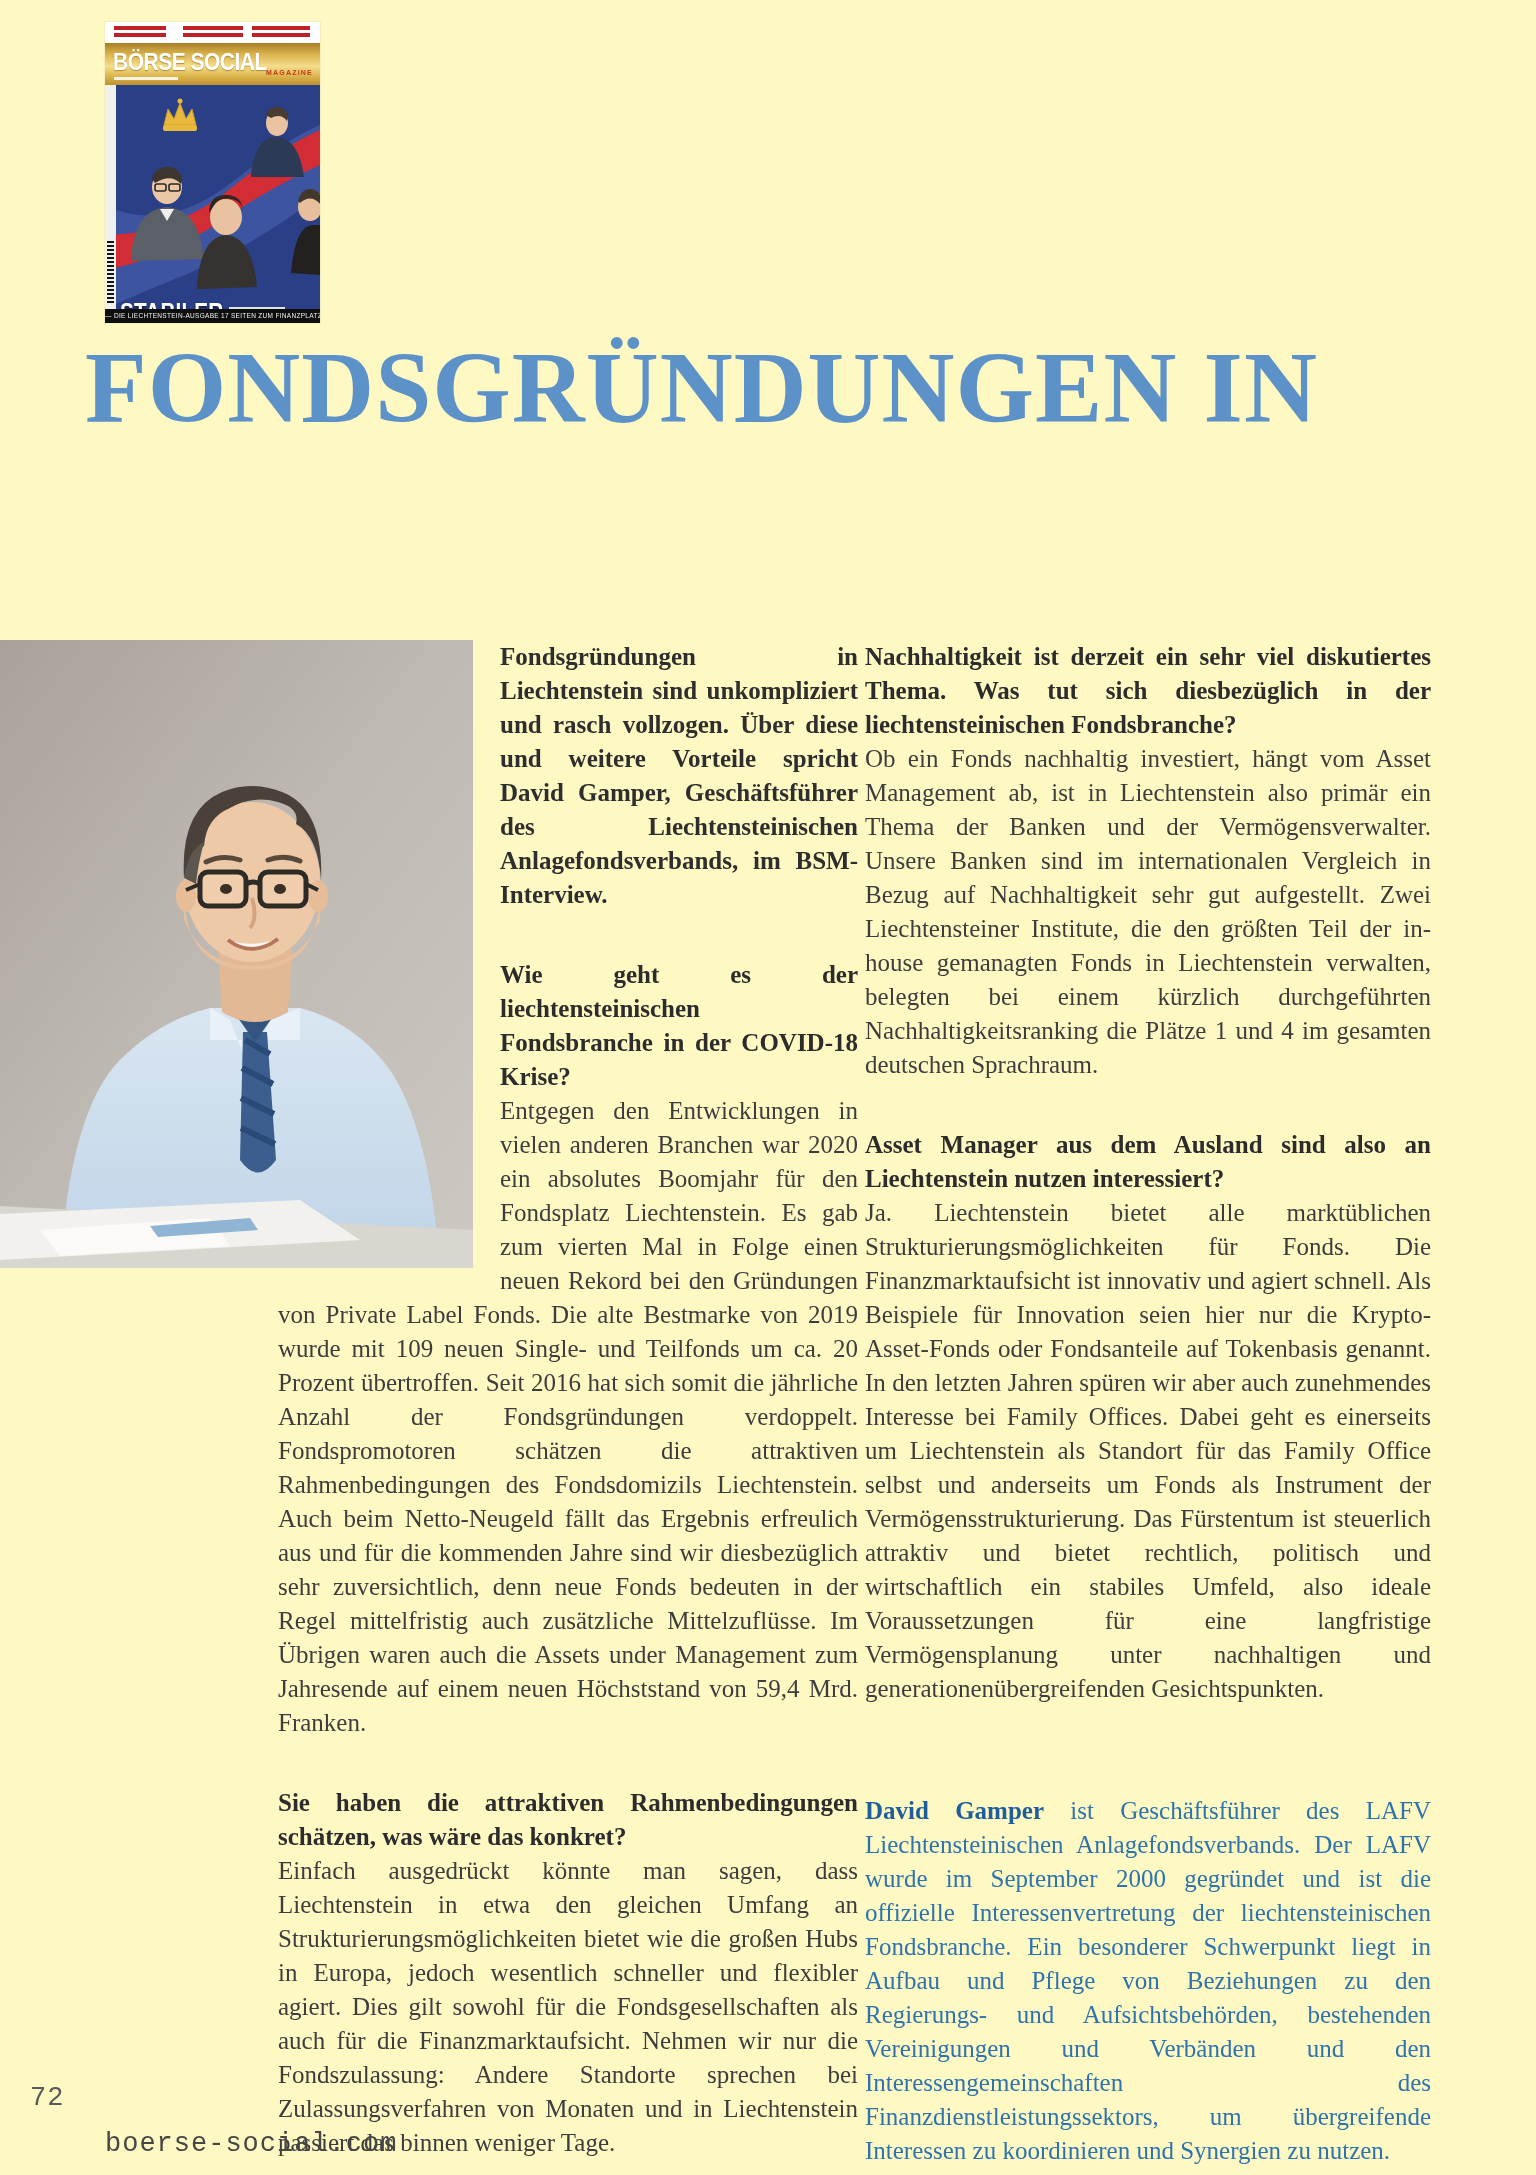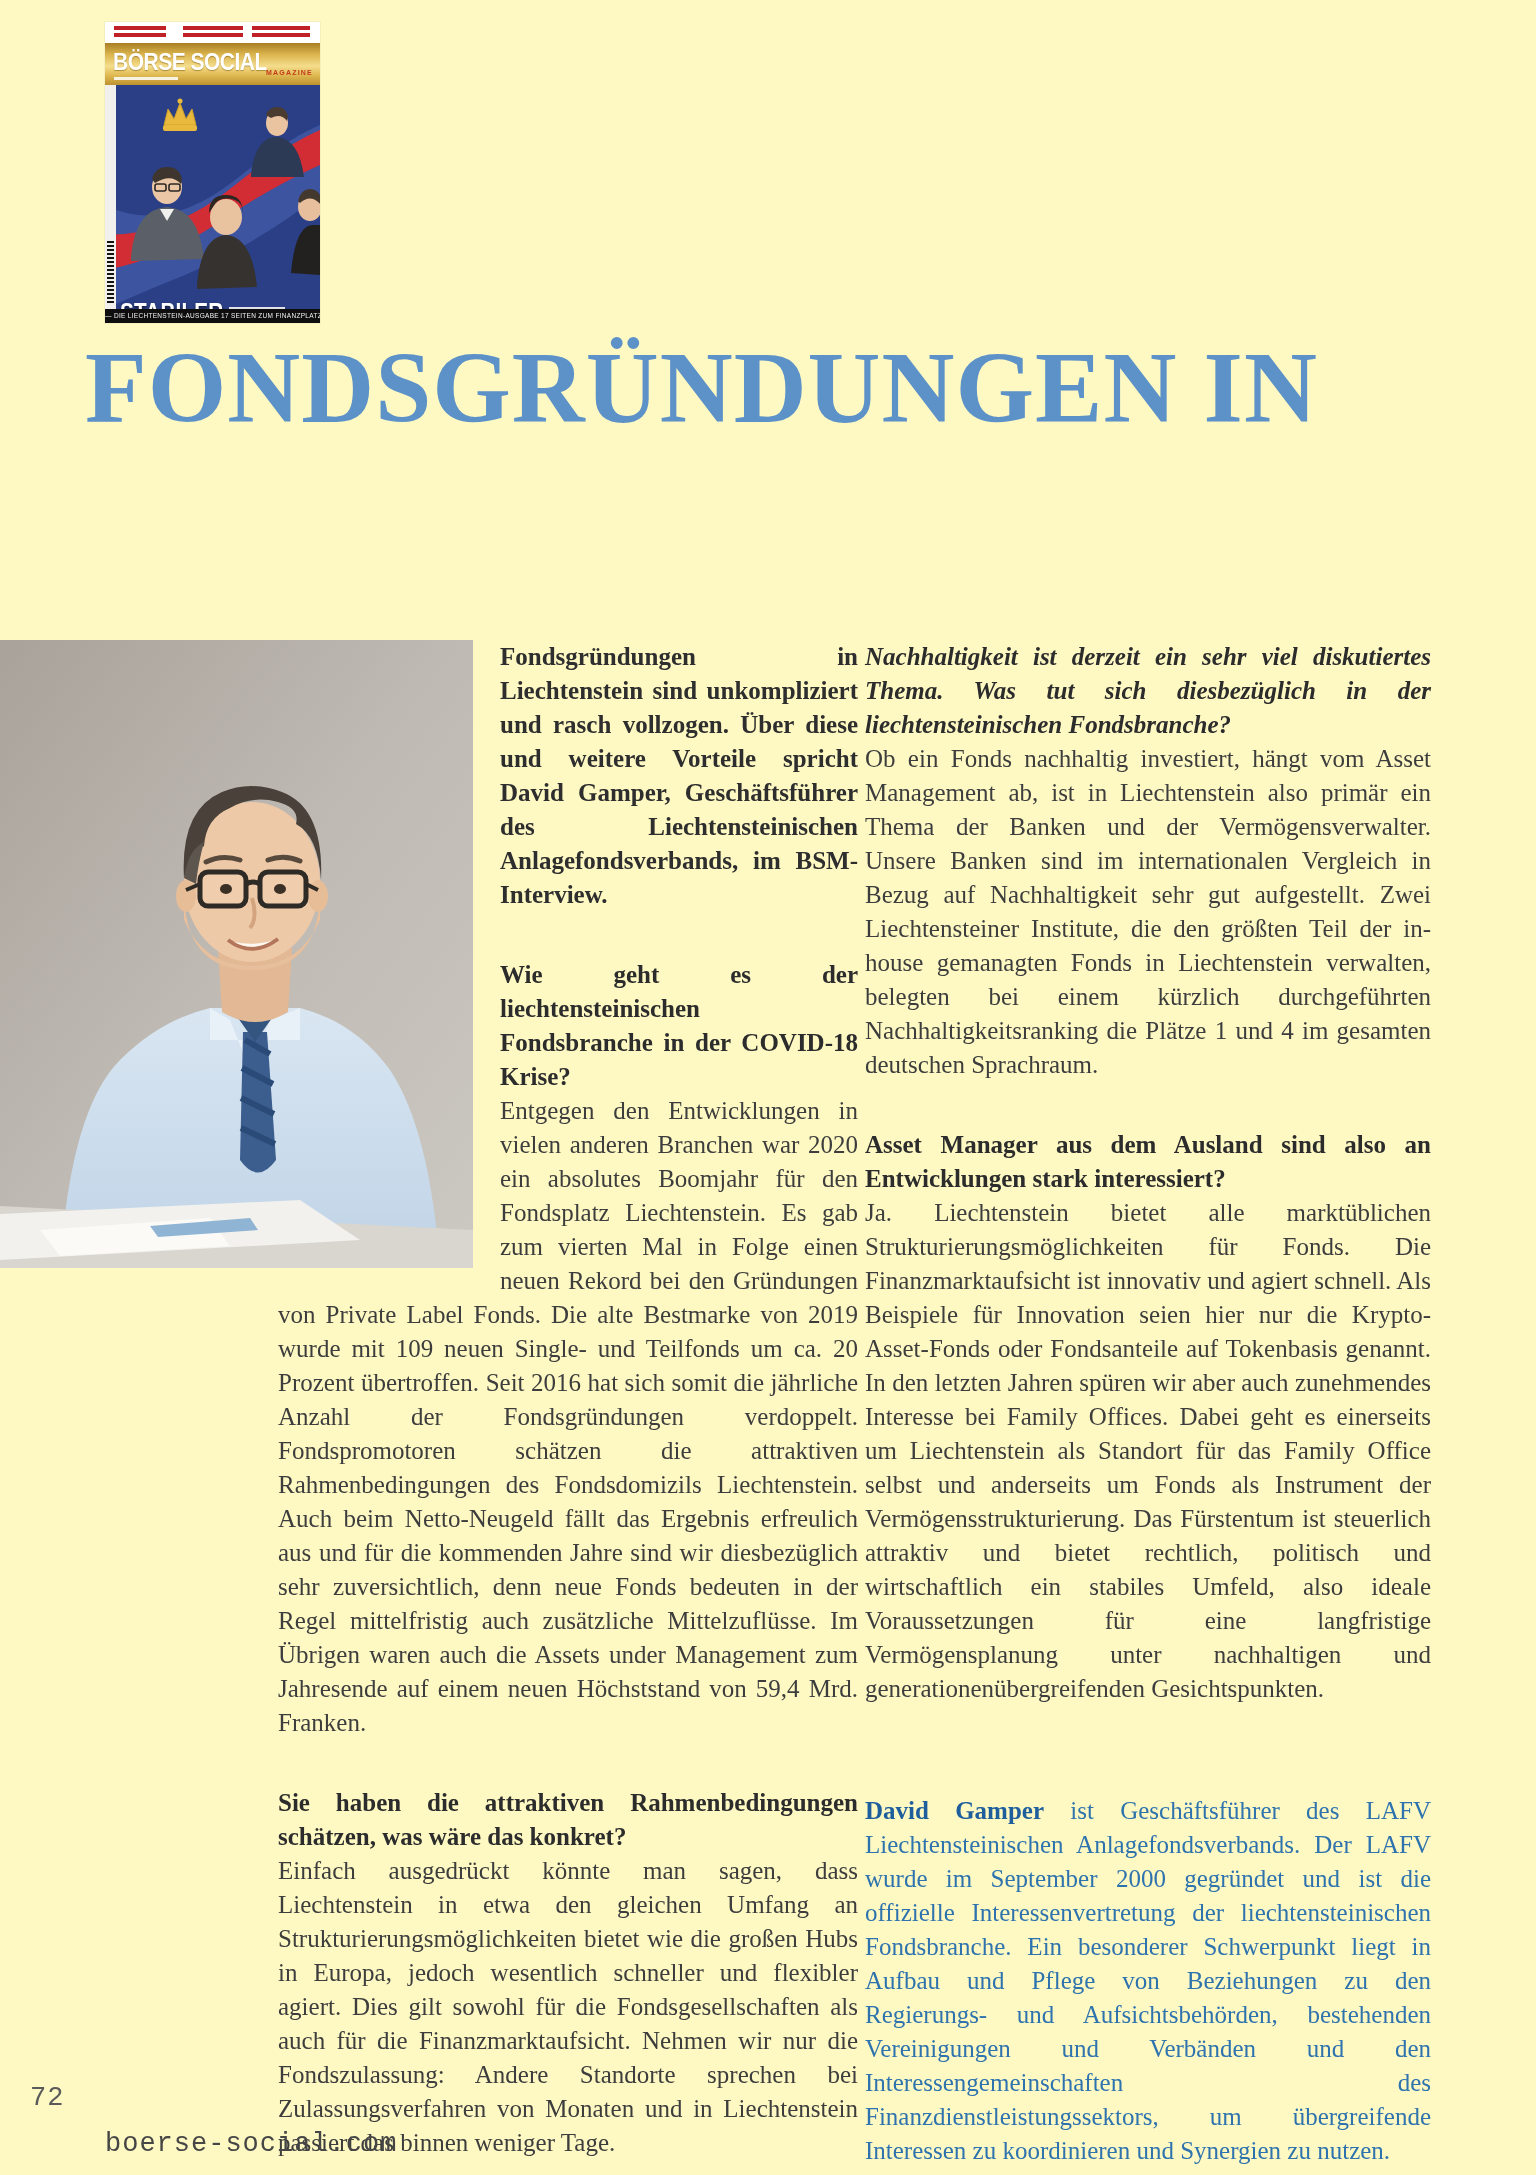--- a/index.html
+++ b/index.html
@@ -56,21 +56,21 @@
 
   
   .col{position:absolute;top:640px;font-size:25px;line-height:34px;text-align:justify;hyphens:auto;}
   .col p{margin:0;}
   .col-left{left:278px;width:580px;}
   .col-right{left:865px;width:566px;}
   .photo-float{float:left;width:195px;height:628px;margin:0 27px 16px 0;}
   .photo{width:473px;height:628px;margin-left:-278px;overflow:hidden;background:#b5afa7;}
   .intro{font-weight:700;color:#2e2e2e;margin-bottom:42px !important;}
   .q{font-weight:700;color:#2c2c2c;margin-top:46px !important;}
-  .q.first{margin-top:0 !important;font-style:italic;}
+  .q.first{margin-top:0 !important;}
   .a{color:#3d3d3d;}
   .bio{margin-top:88px !important;color:#2e73ae;}
   .bio-name{font-weight:700;color:#1f5e9c;}
 
   
   .footer{position:absolute;left:0;top:2083px;width:1536px;height:50px;
     font-family:Liberation Mono, monospace;color:#4e4e4e;}
   .pagenum{position:absolute;left:30px;top:0;font-size:27px;letter-spacing:1px;color:#5a5a5a;}
   .site{position:absolute;left:105px;top:0;font-size:27px;letter-spacing:1px;color:#464646;margin-top:46px;}
 </style>
@@ -198,21 +198,21 @@
     <p class="intro">Fondsgründungen in Liechtenstein sind unkompliziert und rasch vollzogen. Über diese und weitere Vorteile spricht David Gamper, Geschäftsführer des Liechtensteinischen Anlagefondsverbands, im BSM-Interview.</p>
     <p class="q">Wie geht es der liechtensteinischen Fondsbranche in der COVID-18 Krise?</p>
     <p class="a">Entgegen den Entwicklungen in vielen anderen Branchen war 2020 ein absolutes Boomjahr für den Fondsplatz Liechtenstein. Es gab zum vierten Mal in Folge einen neuen Rekord bei den Gründungen von Private Label Fonds. Die alte Bestmarke von 2019 wurde mit 109 neuen Single- und Teilfonds um ca. 20 Prozent übertroffen. Seit 2016 hat sich somit die jährliche Anzahl der Fondsgründungen verdoppelt. Fondspromotoren schätzen die attraktiven Rahmenbedingungen des Fondsdomizils Liechtenstein. Auch beim Netto-Neugeld fällt das Ergebnis erfreulich aus und für die kommenden Jahre sind wir diesbezüglich sehr zuversichtlich, denn neue Fonds bedeuten in der Regel mittelfristig auch zusätzliche Mittelzuflüsse. Im Übrigen waren auch die Assets under Management zum Jahresende auf einem neuen Höchststand von 59,4 Mrd. Franken.</p>
     <p class="q">Sie haben die attraktiven Rahmenbedingungen schätzen, was wäre das konkret?</p>
     <p class="a">Einfach ausgedrückt könnte man sagen, dass Liechtenstein in etwa den gleichen Umfang an Strukturierungsmöglichkeiten bietet wie die großen Hubs in Europa, jedoch wesentlich schneller und flexibler agiert. Dies gilt sowohl für die Fondsgesellschaften als auch für die Finanzmarktaufsicht. Nehmen wir nur die Fondszulassung: Andere Standorte sprechen bei Zulassungsverfahren von Monaten und in Liechtenstein passiert das binnen weniger Tage.</p>
   </div>
 
   <div class="col col-right">
     <p class="q first">Nachhaltigkeit ist derzeit ein sehr viel diskutiertes Thema. Was tut sich diesbezüglich in der liechtensteinischen Fondsbranche?</p>
     <p class="a">Ob ein Fonds nachhaltig investiert, hängt vom Asset Management ab, ist in Liechtenstein also primär ein Thema der Banken und der Vermögensverwalter. Unsere Banken sind im internationalen Vergleich in Bezug auf Nachhaltigkeit sehr gut aufgestellt. Zwei Liechtensteiner Institute, die den größten Teil der in-house gemanagten Fonds in Liechtenstein verwalten, belegten bei einem kürzlich durchgeführten Nachhaltigkeitsranking die Plätze 1 und 4 im gesamten deutschen Sprachraum.</p>
-    <p class="q">Asset Manager aus dem Ausland sind also an Entwicklungen stark interessiert?</p>
+    <p class="q">Asset Manager aus dem Ausland sind also an Liechtenstein nutzen interessiert?</p>
     <p class="a">Ja. Liechtenstein bietet alle marktüblichen Strukturierungsmöglichkeiten für Fonds. Die Finanzmarktaufsicht ist innovativ und agiert schnell. Als Beispiele für Innovation seien hier nur die Krypto-Asset-Fonds oder Fondsanteile auf Tokenbasis genannt. In den letzten Jahren spüren wir aber auch zunehmendes Interesse bei Family Offices. Dabei geht es einerseits um Liechtenstein als Standort für das Family Office selbst und anderseits um Fonds als Instrument der Vermögensstrukturierung. Das Fürstentum ist steuerlich attraktiv und bietet rechtlich, politisch und wirtschaftlich ein stabiles Umfeld, also ideale Voraussetzungen für eine langfristige Vermögensplanung unter nachhaltigen und generationenübergreifenden Gesichtspunkten.</p>
     <p class="bio"><span class="bio-name">David Gamper</span><span> ist Geschäftsführer des LAFV Liechtensteinischen Anlagefondsverbands. Der LAFV wurde im September 2000 gegründet und ist die offizielle Interessenvertretung der liechtensteinischen Fondsbranche. Ein besonderer Schwerpunkt liegt in Aufbau und Pflege von Beziehungen zu den Regierungs- und Aufsichtsbehörden, bestehenden Vereinigungen und Verbänden und den Interessengemeinschaften des Finanzdienstleistungssektors, um übergreifende Interessen zu koordinieren und Synergien zu nutzen.</span></p>
   </div>
 
   <div class="footer">
     <span class="pagenum">72</span>
     <span class="site">boerse-social.com</span>
   </div>
 
 </div>

